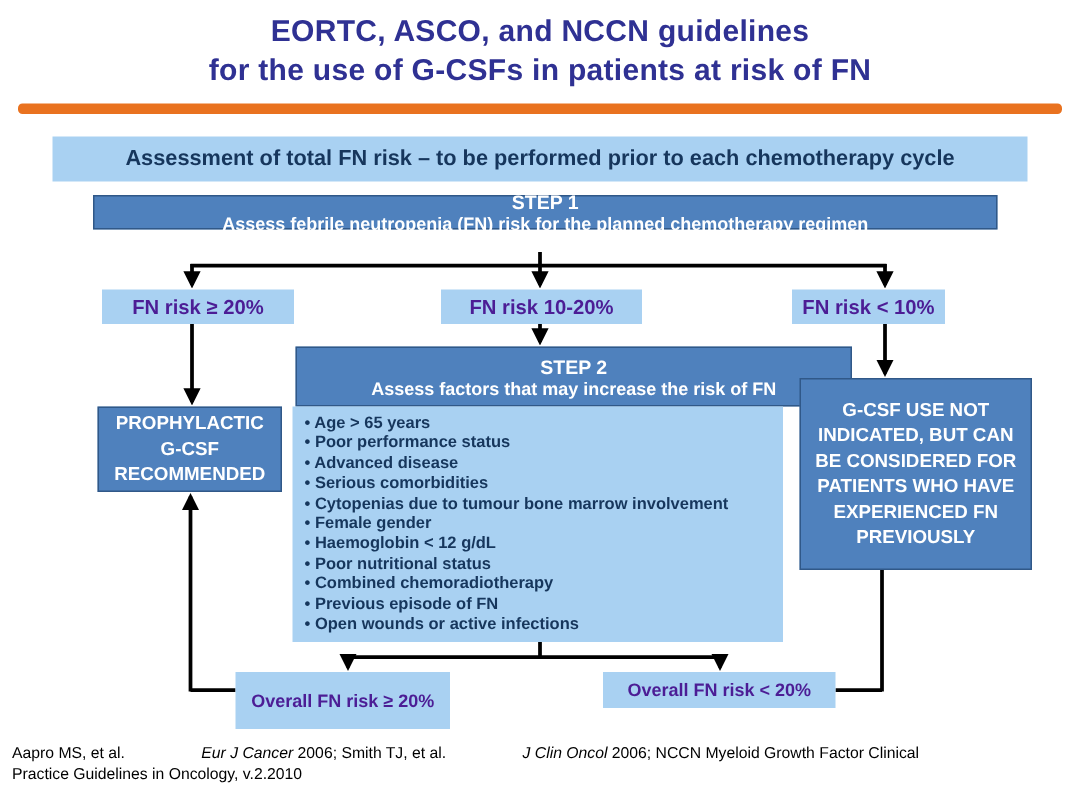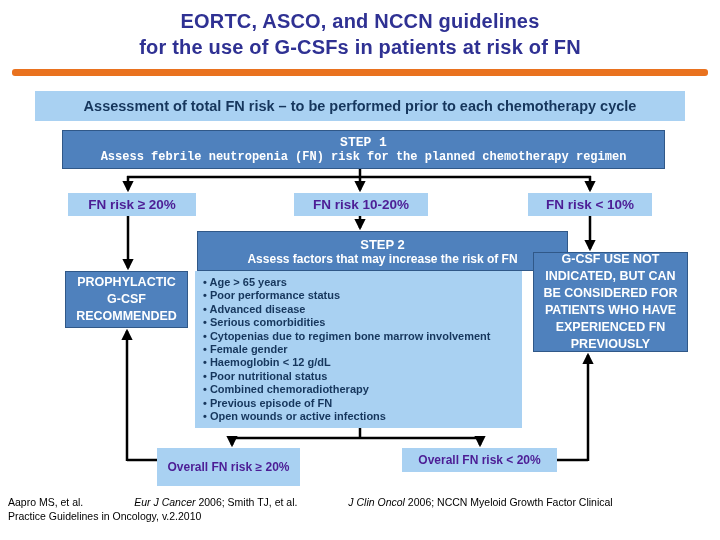--- a/index.html
+++ b/index.html
@@ -18,45 +18,45 @@
   .banner{
     position:absolute;left:35px;top:91px;width:650px;height:30px;
     background:#a9d1f2;color:#16365c;font-weight:bold;font-size:14.5px;
     display:flex;align-items:center;justify-content:center;text-align:center;
   }
   .steel{
     position:absolute;background:#4f81bd;border:1px solid rgba(23,54,93,.55);
     color:#ffffff;font-weight:bold;display:flex;flex-direction:column;
     align-items:center;justify-content:center;text-align:center;box-sizing:border-box;
   }
-  .step1{left:62px;top:130px;width:603px;height:39px;font-family:Liberation Mono, monospace;}
+  .step1{left:62px;top:130px;width:603px;height:23px;}
   .step1 .head{font-size:13px;}
   .step1 .sub{font-size:12px;}
   .step2{left:197px;top:231px;width:371px;height:40px;}
   .step2 .head{font-size:13px;}
   .step2 .sub{font-size:12px;}
   .lightbox{
     position:absolute;background:#a9d1f2;color:#4c1d95;font-weight:bold;
     display:flex;align-items:center;justify-content:center;text-align:center;
     box-sizing:border-box;
   }
   .risk-high{left:68px;top:193px;width:128px;height:23px;font-size:13.5px;}
   .risk-mid{left:294px;top:193px;width:134px;height:23px;font-size:13.5px;}
-  .risk-low{left:528px;top:193px;width:124px;height:23px;font-size:13.5px;}
+  .risk-low{left:528px;top:193px;width:102px;height:23px;font-size:13.5px;}
   .overall-high{left:157px;top:448px;width:143px;height:38px;font-size:12px;}
   .overall-low{left:402px;top:448px;width:155px;height:24px;font-size:12px;}
   .factors{
     position:absolute;left:195px;top:271px;width:327px;height:157px;
     background:#a9d1f2;color:#16365c;font-weight:bold;font-size:11px;
     box-sizing:border-box;padding:5px 2px 4px 8px;
   }
   .factors .bullet{line-height:13.4px;white-space:nowrap;}
   .factors .bullet::before{content:"• ";}
   .prophylactic{left:65px;top:271px;width:123px;height:57px;font-size:12.5px;line-height:1.35;padding:2px 6px;}
-  .gcsf-note{left:533px;top:252px;width:155px;height:100px;font-size:12.5px;line-height:1.35;padding:2px 6px;}
+  .gcsf-note{left:533px;top:252px;width:155px;height:128px;font-size:12.5px;line-height:1.35;padding:2px 6px;}
   .connectors{position:absolute;left:0;top:0;width:720px;height:540px;}
   .footer{
     position:absolute;left:8px;top:496px;width:620px;color:#000;
     font-size:10.5px;line-height:1.3;font-weight:normal;
   }
   .footer .it{font-style:italic;margin-left:48px;}
 </style>
 </head>
 <body>
 
@@ -109,21 +109,21 @@
   <div class="steel step2">
     <div class="head">STEP 2</div>
     <div class="sub">Assess factors that may increase the risk of FN</div>
   </div>
 
   <div class="factors">
       <div class="bullet">Age &gt; 65 years</div>
       <div class="bullet">Poor performance status</div>
       <div class="bullet">Advanced disease</div>
       <div class="bullet">Serious comorbidities</div>
-      <div class="bullet">Cytopenias due to regimen bone marrow involvement</div>
+      <div class="bullet">Cytopenias due to tumour bone marrow involvement</div>
       <div class="bullet">Female gender</div>
       <div class="bullet">Haemoglobin &lt; 12 g/dL</div>
       <div class="bullet">Poor nutritional status</div>
       <div class="bullet">Combined chemoradiotherapy</div>
       <div class="bullet">Previous episode of FN</div>
       <div class="bullet">Open wounds or active infections</div>
     </div>
 
   <div class="steel prophylactic">PROPHYLACTIC G-CSF RECOMMENDED</div>
 

